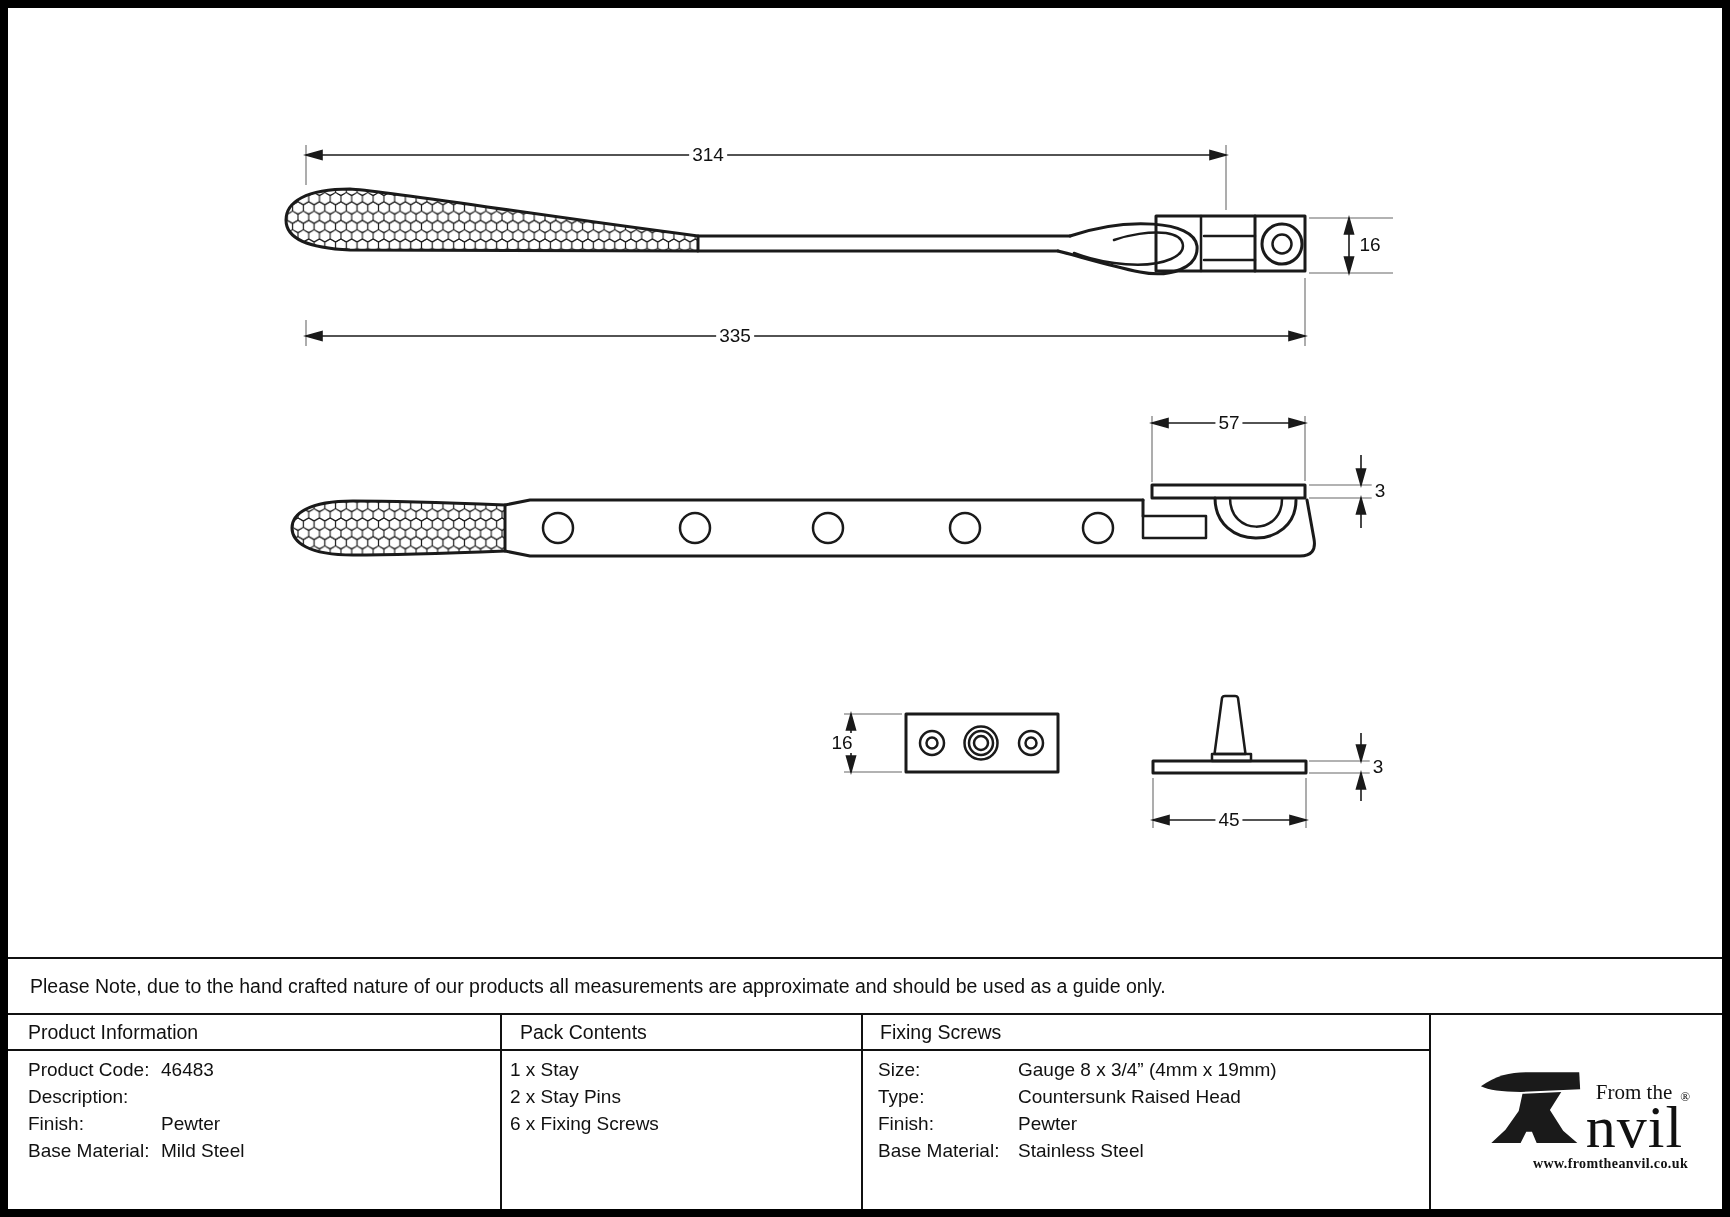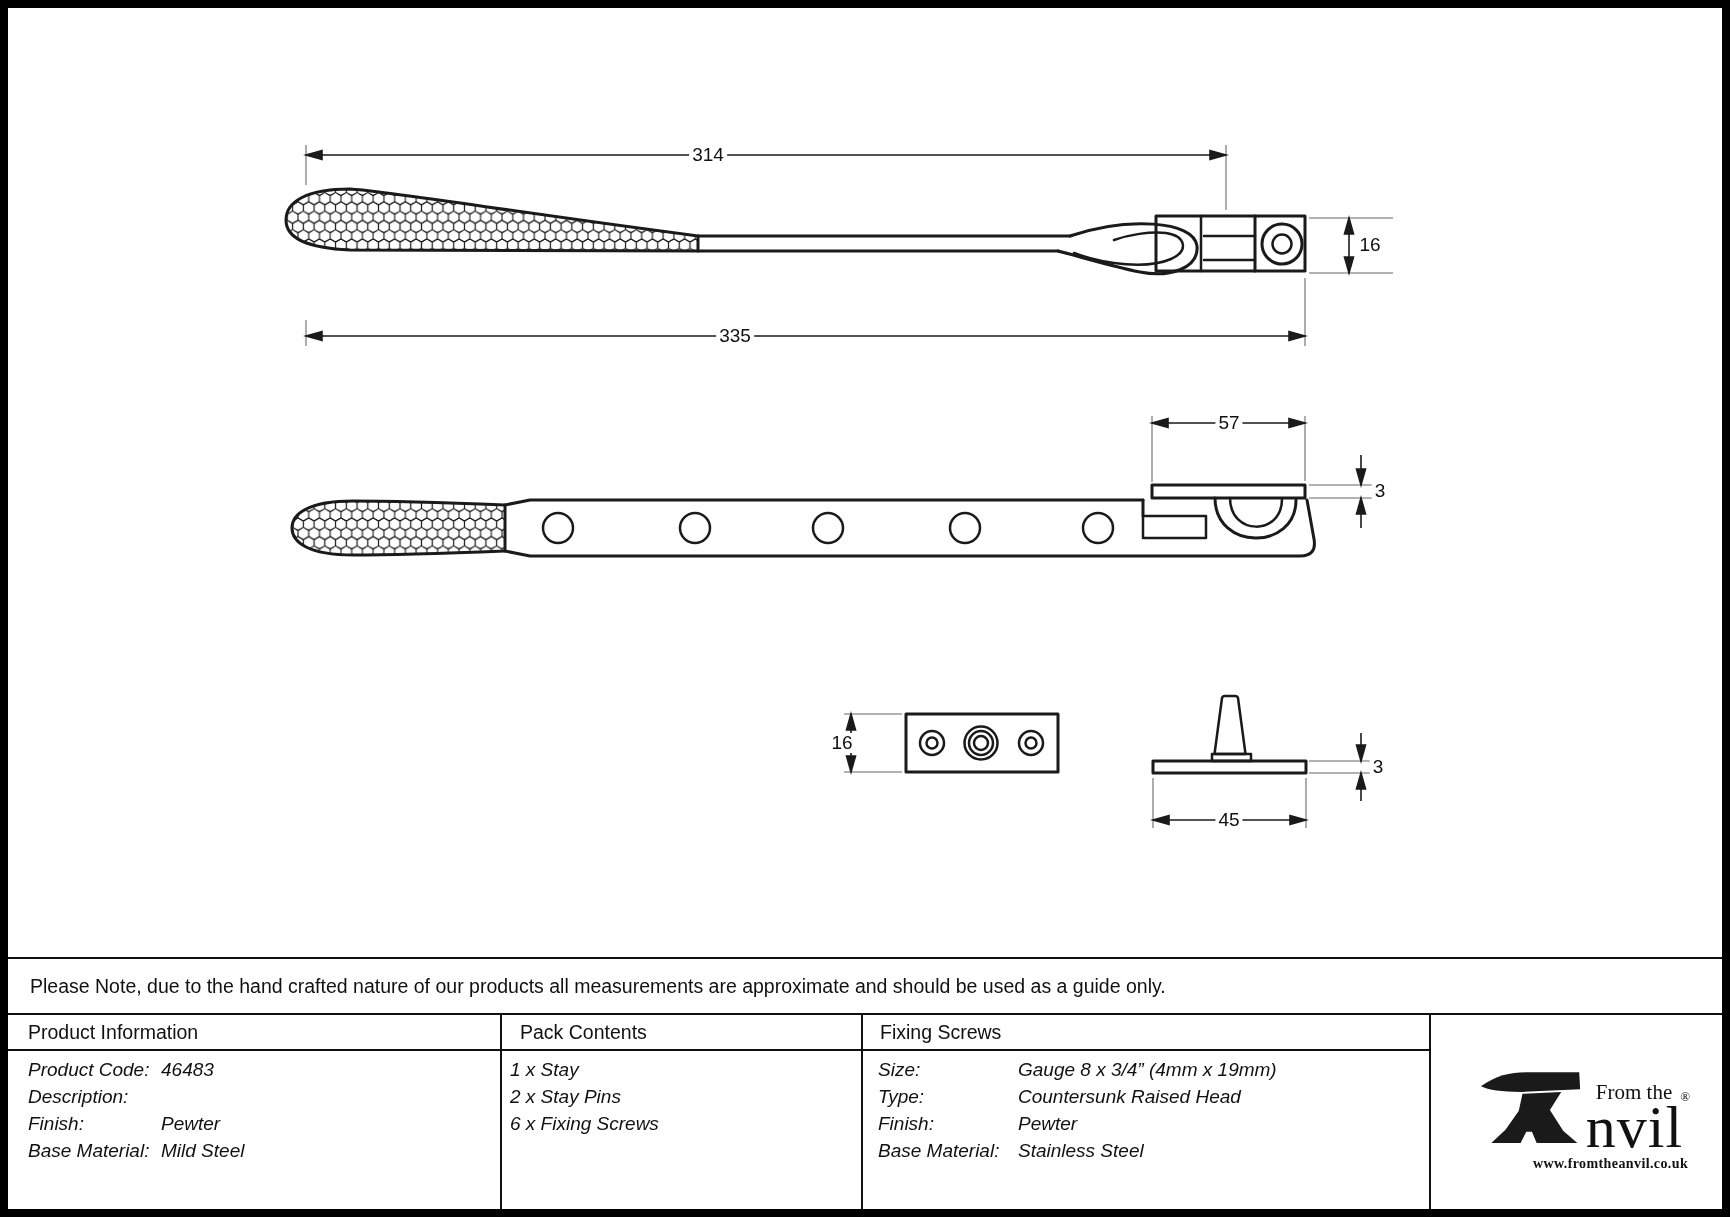--- a/index.html
+++ b/index.html
@@ -28,21 +28,21 @@
   .col-3{width:568px;}
   .col-4{width:307px;border-right:none;display:flex;flex-direction:column;
          align-items:center;justify-content:center;}
   .col-header{
     height:36px;box-sizing:border-box;border-bottom:2px solid #111;
     display:flex;align-items:center;font-size:19.5px;
   }
   .col-1 .col-header{padding-left:20px;text-align:right;}
   .col-2 .col-header{padding-left:18px;}
   .col-3 .col-header{padding-left:17px;}
-  .col-body{padding-top:5px;font-size:19px;line-height:27px;font-style:italic;}
+  .col-body{padding-top:5px;font-size:19px;line-height:27px;}
   .info-row{display:flex;align-items:flex-start;}
   .col-1 .info-row{padding-left:20px;}
   .col-3 .info-row{padding-left:15px;}
   .col-1 .info-label{width:133px;flex-shrink:0;}
   .col-3 .info-label{width:140px;flex-shrink:0;}
   .col-1 .info-value{width:272px;}
   .pack-item{padding-left:8px;}
   
   .logo{display:flex;flex-direction:column;align-items:flex-end;}
   .logo-row{display:flex;align-items:flex-end;}

